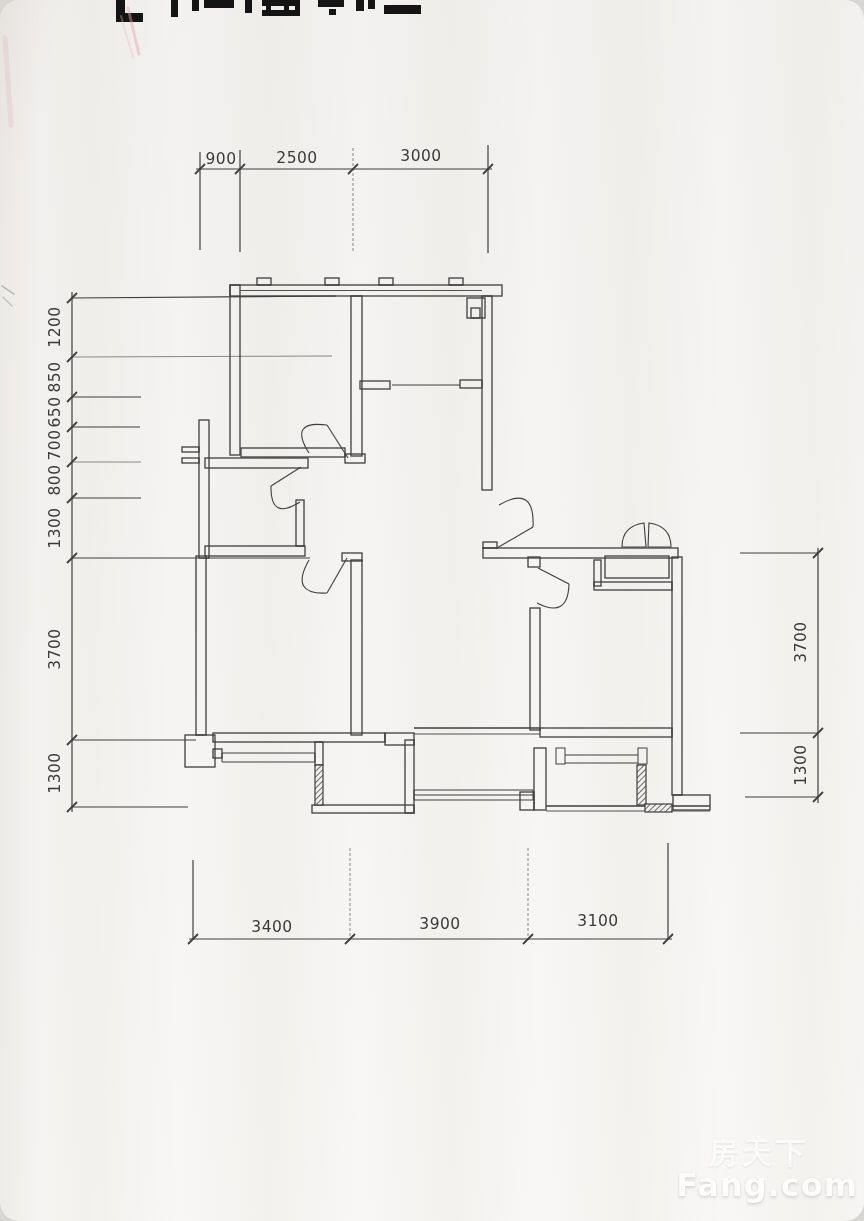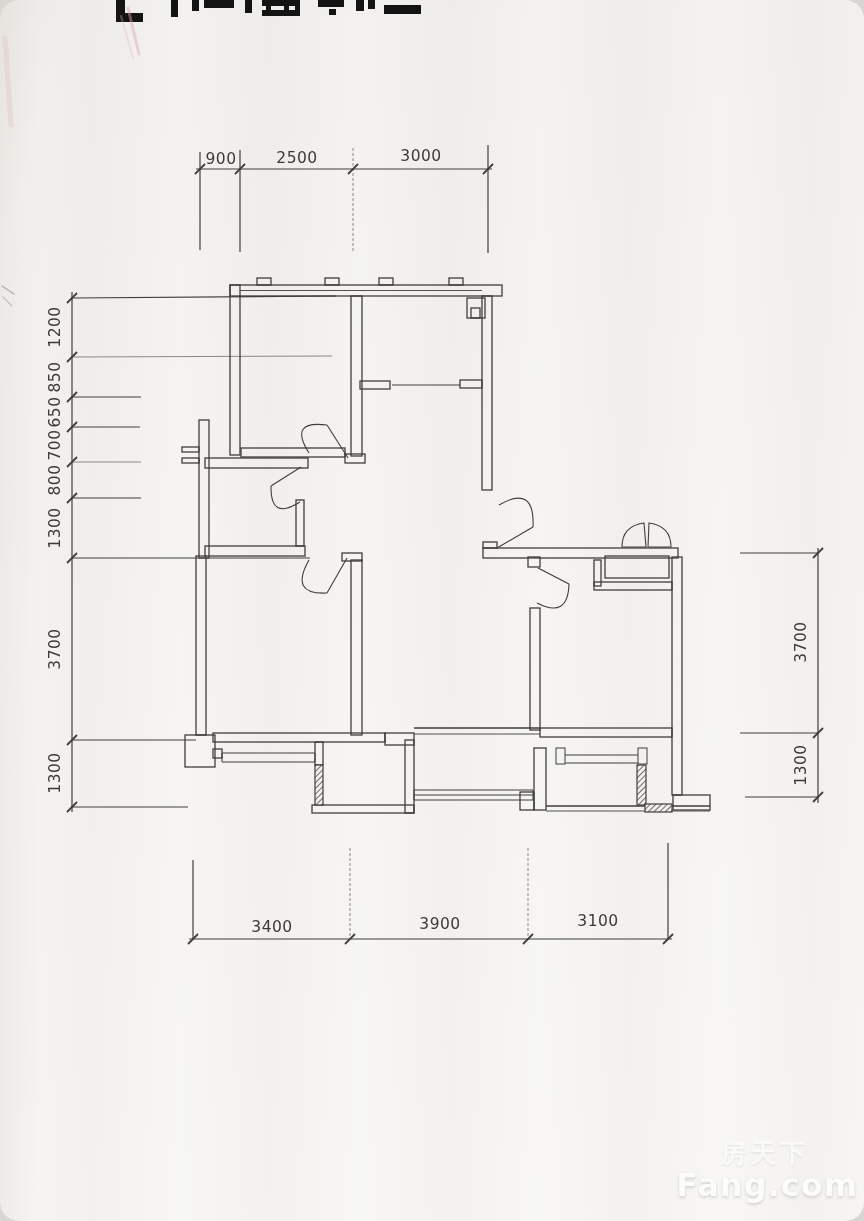--- a/index.html
+++ b/index.html
@@ -16,21 +16,21 @@
     font-family:"DejaVu Sans", sans-serif;
     border-radius:19px;
   }
   svg.plan{position:absolute;left:0;top:0;}
   .dim-label{fill:#3b3a38;font-size:15.5px;font-family:"DejaVu Sans", sans-serif;letter-spacing:.5px;}
   .watermark{
     position:absolute;right:6px;bottom:8px;width:230px;height:70px;
     text-align:right;pointer-events:none;
   }
   .wm-cjk{
-    color:#fbfbf9;opacity:.9;font-size:26px;font-weight:bold;letter-spacing:4px;
+    color:#fbfbf9;opacity:.9;font-size:30px;font-weight:bold;letter-spacing:4px;
     text-shadow:0 1px 2px rgba(120,115,110,.18);
     margin-right:48px;line-height:20px;
   }
   .wm-latin{
     color:#fcfcfa;font-size:32px;font-weight:bold;letter-spacing:1px;line-height:44px;
     text-shadow:0 2px 3px rgba(120,115,110,.22), 0 0 1px rgba(150,145,140,.25);
     font-family:"DejaVu Sans", sans-serif;
   }
 </style>
 </head>

